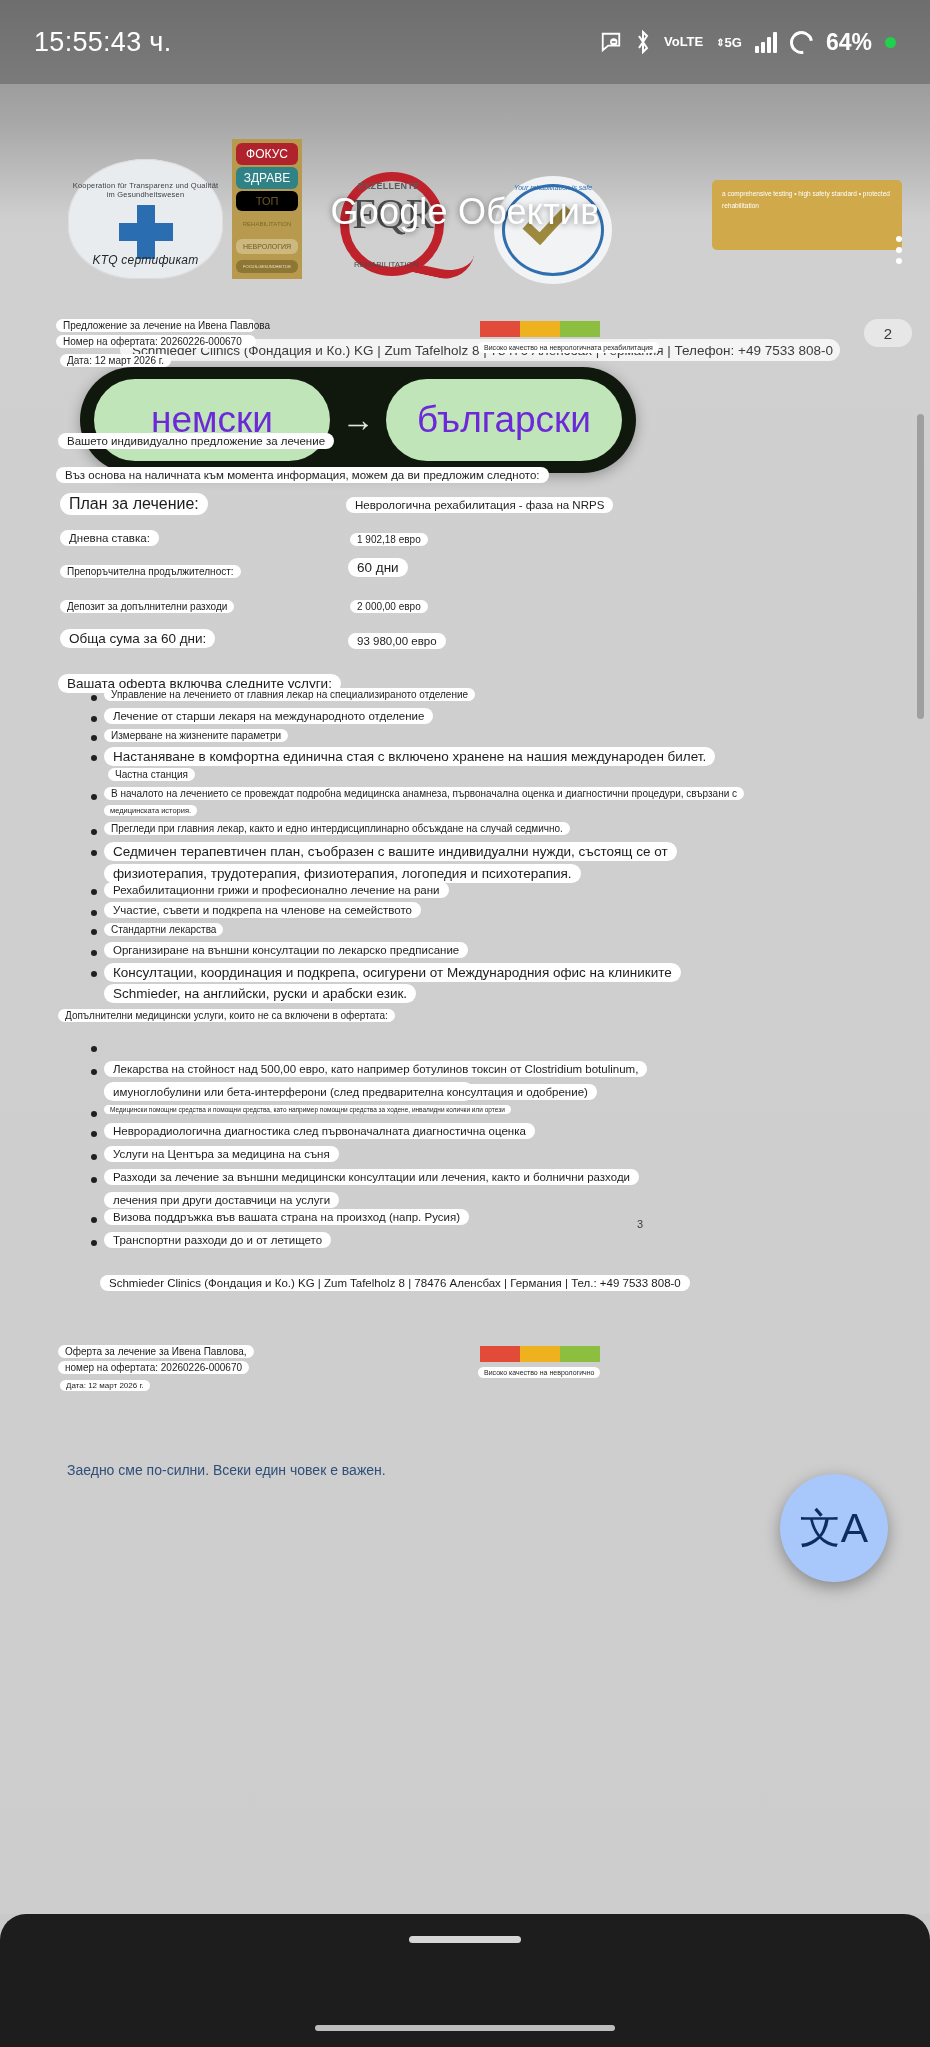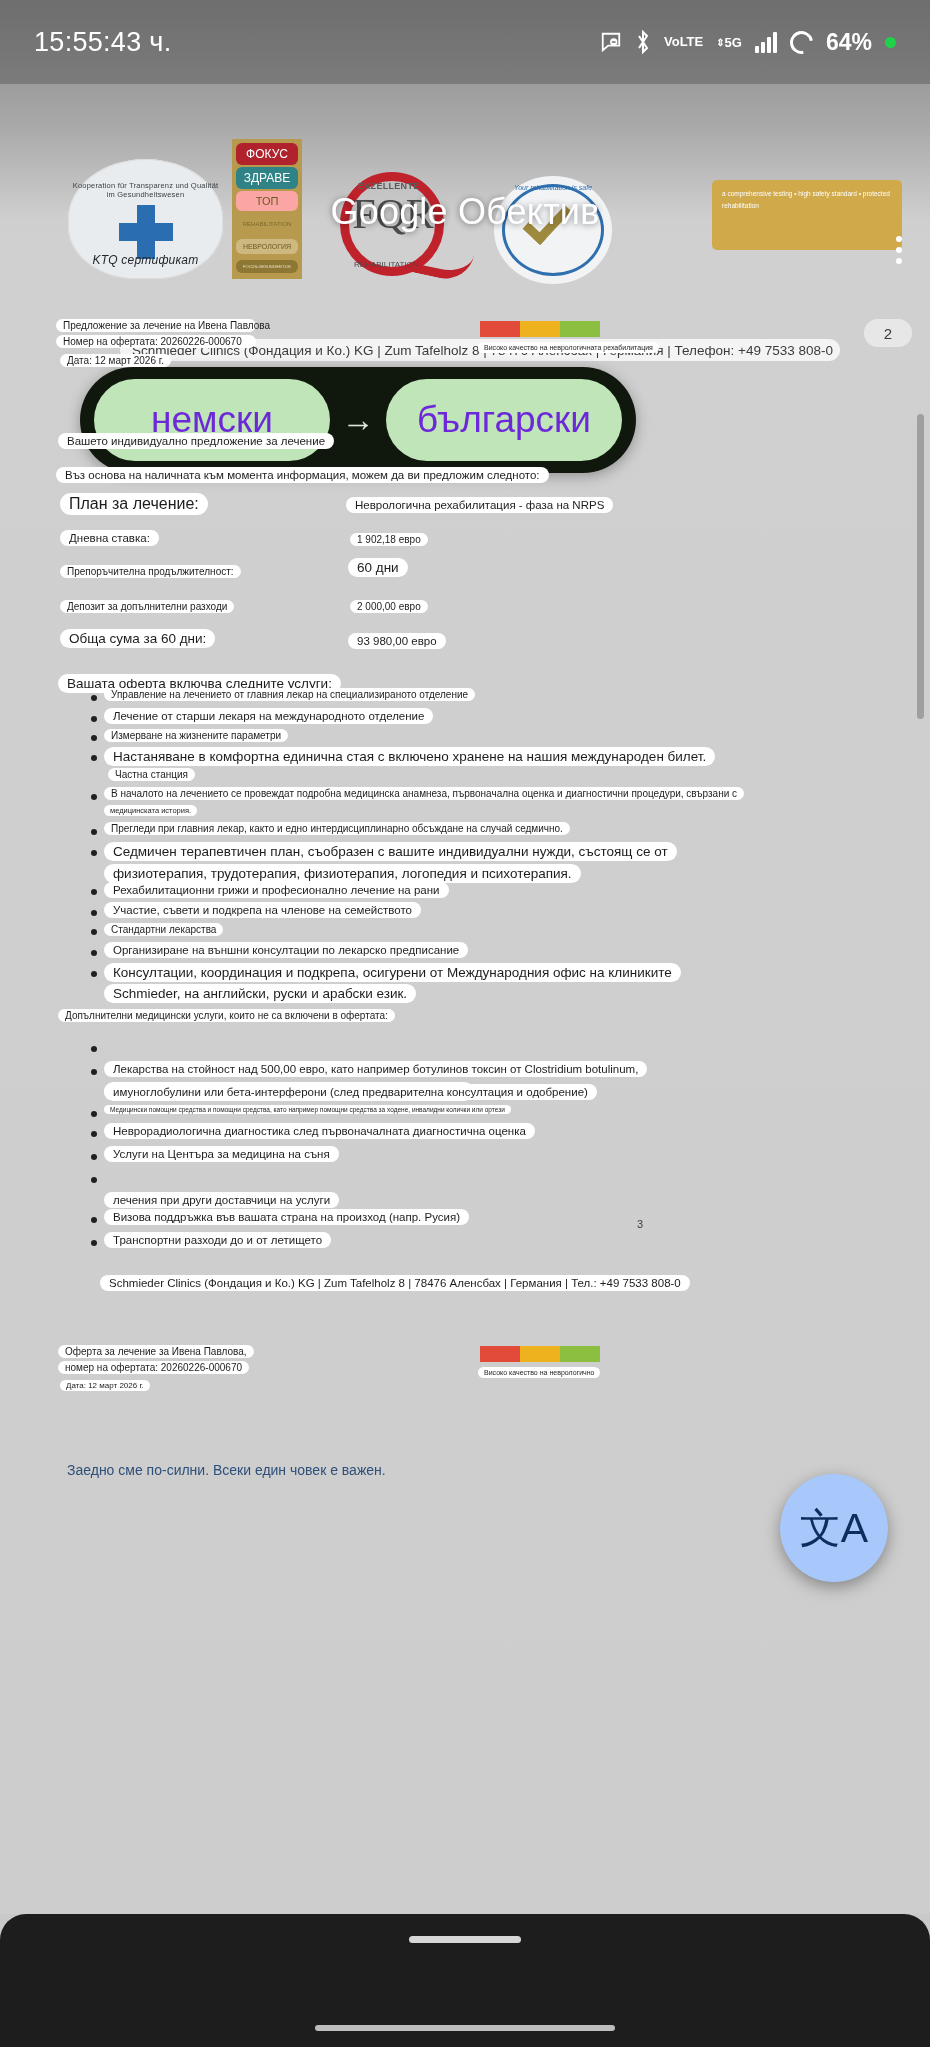--- a/index.html
+++ b/index.html
@@ -62,21 +62,21 @@
     font-size:7.5px; letter-spacing:.2px;
   }
   #seal-ktq .arc1{ top:22px; }
   #seal-ktq .arc2{ bottom:12px; font-style:italic; font-size:12px; color:#23272b; }
 
   #seal-focus{ left:232px; top:55px; width:70px; height:140px; background:#b79a4e; }
   #seal-focus .chip{ position:absolute;left:4px;right:4px;text-align:center;
      font-size:12px;color:#fff;padding:4px 0;border-radius:6px; }
   #seal-focus .c1{ top:4px; background:#b0232d; }
   #seal-focus .c2{ top:28px; background:#2f8386; }
-  #seal-focus .c3{ top:52px; background:#fca5a5; color:#6b5a22; font-size:11px; }
+  #seal-focus .c3{ top:52px; background:#000000; color:#6b5a22; font-size:11px; }
   #seal-focus .c4{ top:78px; background:transparent; color:#7d6a2c; font-size:6px; }
   #seal-focus .c5{ top:100px; background:#cdb97f; color:#6b5a22; font-size:7px; }
   #seal-focus .c6{ bottom:6px; background:#8e7734; color:#e9e0c4; font-size:4px; }
 
   #seal-q{ left:318px; top:72px; width:160px; height:128px; }
   #seal-q .ring{
     position:absolute; left:22px; top:16px; width:104px; height:104px;
     border:9px solid #c0222c; border-radius:50%;
   }
   #seal-q .qtxt{
@@ -371,20 +371,21 @@
   <div class="bullet" style="left:91px; top:1027px;"></div>
   <div class="ov" style="left:104px; top:1021px; font-size:6.5px; padding:1px 6px;">Медицински помощни средства и помощни средства, като например помощни средства за ходене, инвалидни колички или ортези</div>
 
   <div class="bullet" style="left:91px; top:1047px;"></div>
   <div class="ov md" style="left:104px; top:1039px;">Неврорадиологична диагностика след първоначалната диагностична оценка</div>
 
   <div class="bullet" style="left:91px; top:1070px;"></div>
   <div class="ov md" style="left:104px; top:1062px;">Услуги на Центъра за медицина на съня</div>
 
   <div class="bullet" style="left:91px; top:1093px;"></div>
+  <div class="ov md" style="left:104px; top:1085px;">Разходи за лечение за външни медицински консултации или лечения, както и болнични разходи</div>
 
   <div class="ov md" style="left:104px; top:1108px;">лечения при други доставчици на услуги</div>
 
   <div class="bullet" style="left:91px; top:1133px;"></div>
   <div class="ov md" style="left:104px; top:1125px;">Визова поддръжка във вашата страна на произход (напр. Русия)</div>
 
   <div class="bullet" style="left:91px; top:1156px;"></div>
   <div class="ov md" style="left:104px; top:1148px;">Транспортни разходи до и от летището</div>
 
   <div class="ov md" style="left:100px; top:1191px;">Schmieder Clinics (Фондация и Ко.) KG | Zum Tafelholz 8 | 78476 Аленсбах | Германия | Тел.: +49 7533 808-0</div>

